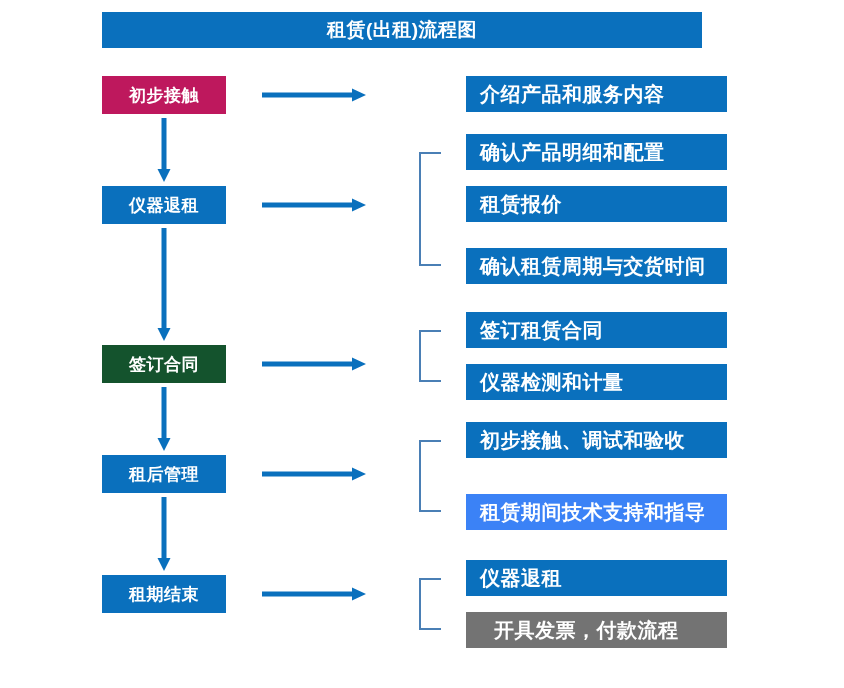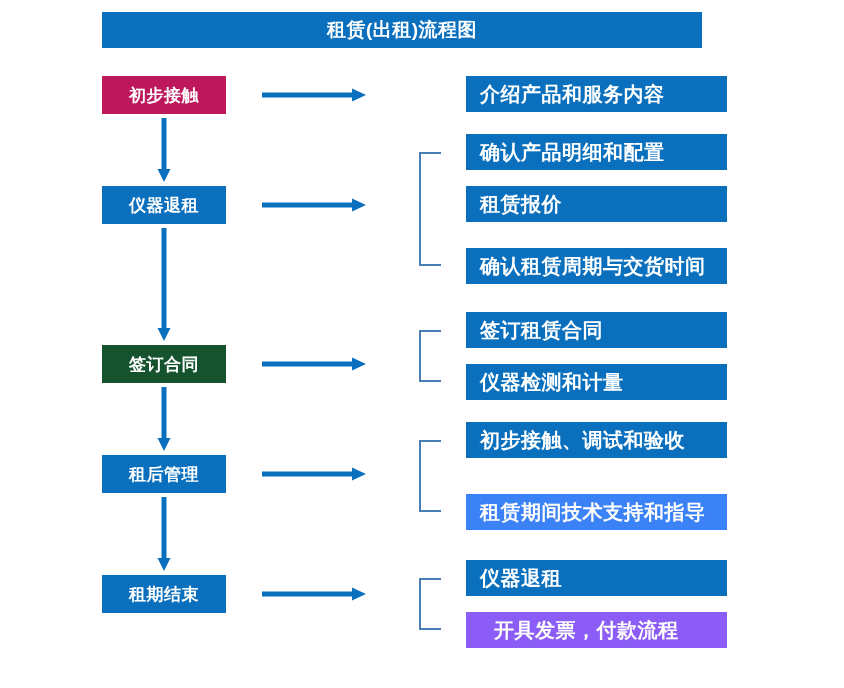--- a/index.html
+++ b/index.html
@@ -186,18 +186,18 @@
       </div>
       <div class="detail-box" style="top: 422px; background: rgb(10, 112, 189); color: rgb(255, 255, 255);">
         <span>初步接触、调试和验收</span>
       </div>
       <div class="detail-box" style="top: 494px; background: #3b82f6; color: rgb(255, 255, 255);">
         <span>租赁期间技术支持和指导</span>
       </div>
       <div class="detail-box" style="top: 560px; background: rgb(10, 112, 189); color: rgb(255, 255, 255);">
         <span>仪器退租</span>
       </div>
-      <div class="detail-box" style="top: 612px; background: #8b5cf6; color: rgb(255, 255, 255); padding-left: 28px;">
+      <div class="detail-box" style="top: 612px; background: #737373; color: rgb(255, 255, 255); padding-left: 28px;">
         <span>开具发票，付款流程</span>
       </div>
     </div>
 
 </div>
 
 </body></html>

